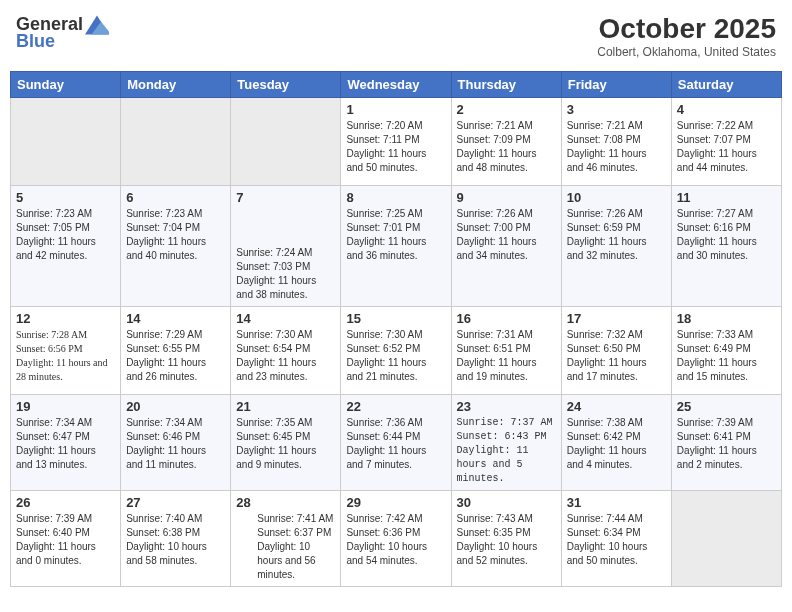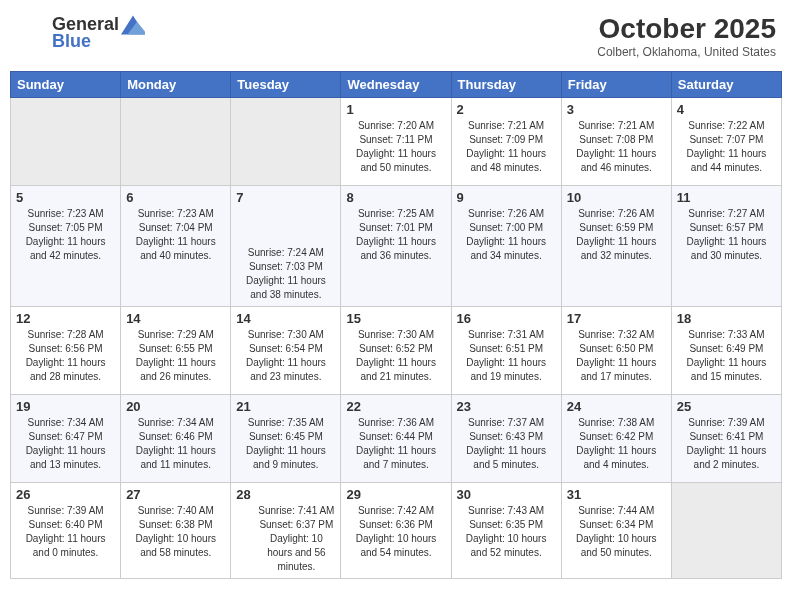--- a/index.html
+++ b/index.html
@@ -13,21 +13,20 @@
     .header {
       display: flex;
       justify-content: space-between;
       align-items: flex-start;
       margin-bottom: 8px;
       padding: 4px 6px;
     }
     .logo {
       display: flex;
       align-items: center;
-      margin-left: 36px;
     }
     .logo-text-general {
       font-size: 18px;
       font-weight: bold;
       color: #333;
     }
     .logo-text-blue {
       font-size: 18px;
       font-weight: bold;
       color: #4472c4;
@@ -78,21 +77,20 @@
       font-size: 13px;
       font-weight: bold;
       color: #333;
       display: block;
       margin-bottom: 2px;
     }
     .day-info {
       font-size: 10px;
       color: #333;
       line-height: 1.4;
-      text-align: center;
     }
     tr:nth-child(odd) td:not(.day-header) {
       background: #fff;
     }
     tr:nth-child(even) td:not(.day-header) {
       background: #f5f7fc;
     }
     td.empty {
       background: #ebebeb !important;
     }
@@ -194,28 +192,28 @@
         </td>
         <td>
           <span class="day-num">10</span>
           <div class="day-info" style="white-space: pre-line;">Sunrise: 7:26 AM
 Sunset: 6:59 PM
 Daylight: 11 hours and 32 minutes.</div>
         </td>
         <td>
           <span class="day-num">11</span>
           <div class="day-info" style="white-space: pre-line;">Sunrise: 7:27 AM
-Sunset: 6:57 PM
+Sunset: 6:16 PM
 Daylight: 11 hours and 30 minutes.</div>
         </td>
       </tr>
       <tr>
         <td>
           <span class="day-num">12</span>
-          <div class="day-info" style="white-space: pre-line;">Sunrise: 7:28 AM
+          <div class="day-info" style="white-space: pre-line; font-family: Liberation Serif, serif;">Sunrise: 7:28 AM
 Sunset: 6:56 PM
 Daylight: 11 hours and 28 minutes.</div>
         </td>
         <td>
           <span class="day-num">14</span>
           <div class="day-info" style="white-space: pre-line;">Sunrise: 7:29 AM
 Sunset: 6:55 PM
 Daylight: 11 hours and 26 minutes.</div>
         </td>
         <td>
@@ -269,21 +267,21 @@
 Daylight: 11 hours and 9 minutes.</div>
         </td>
         <td>
           <span class="day-num">22</span>
           <div class="day-info" style="white-space: pre-line;">Sunrise: 7:36 AM
 Sunset: 6:44 PM
 Daylight: 11 hours and 7 minutes.</div>
         </td>
         <td>
           <span class="day-num">23</span>
-          <div class="day-info" style="white-space: pre-line;">Sunrise: 7:37 AM
+          <div class="day-info" style="white-space: pre-line; font-family: Liberation Mono, monospace;">Sunrise: 7:37 AM
 Sunset: 6:43 PM
 Daylight: 11 hours and 5 minutes.</div>
         </td>
         <td>
           <span class="day-num">24</span>
           <div class="day-info" style="white-space: pre-line;">Sunrise: 7:38 AM
 Sunset: 6:42 PM
 Daylight: 11 hours and 4 minutes.</div>
         </td>
         <td>

